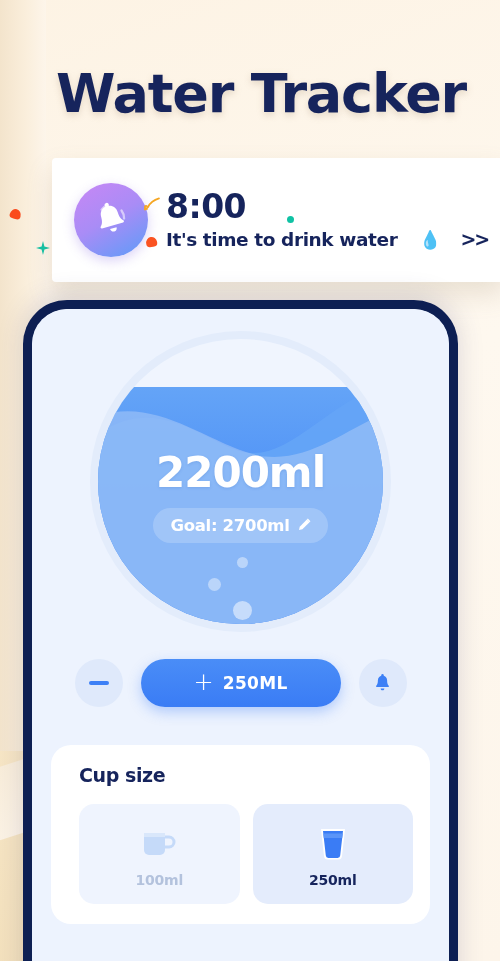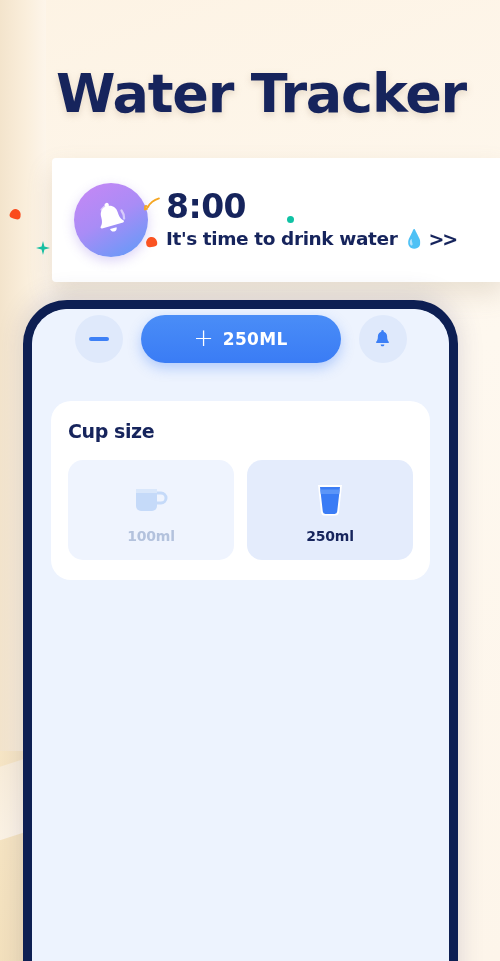--- a/index.html
+++ b/index.html
@@ -71,21 +71,21 @@
   .notif-time {
     font-size:33px; font-weight:bold; color:#16245c;
     font-family:"DejaVu Sans", sans-serif; letter-spacing:-.5px;
     line-height:1.05;
   }
   .notif-msg {
     margin-top:4px;
     font-size:18.5px; font-weight:bold; color:#16245c;
     font-family:"DejaVu Sans", sans-serif;
     letter-spacing:-.4px;
-    display:flex; gap:2px;
+    display:flex; align-items:center; gap:18px;
     white-space:nowrap;
   }
   .drop-emoji { font-size:18px; margin:0 1px 0 4px; }
   .chev { font-size:19px; font-weight:bold; color:#16245c; letter-spacing:-2px; }
 
   
   .deco { position:absolute; }
   .deco-curl { left:-22px; top:6px; }
   .deco-orange-dot {
     left:-20px; top:47px; width:11px; height:10px;
@@ -194,21 +194,21 @@
     font-family:"DejaVu Sans", sans-serif;
     box-shadow:0 5px 13px rgba(58,124,245,.34);
   }
   .plus-glyph { font-size:24px; font-weight:300; line-height:1; margin-top:-2px; }
 
   
   .cup-card {
     margin:38px 19px 0 19px;
     background:#ffffff;
     border-radius:20px;
-    padding:19px 17px 20px 17px;
+    padding:19px 17px 20px 28px;
   }
   .cup-title {
     font-size:19px; font-weight:bold; color:#16245c;
     font-family:"DejaVu Sans", sans-serif; letter-spacing:-.4px;
   }
   .cup-row { display:flex; gap:13px; margin-top:18px; }
   .cup-item {
     flex:1; height:100px; border-radius:15px;
     background:#eff4fe;
     display:flex; flex-direction:column; align-items:center; justify-content:center;
@@ -272,20 +272,46 @@
       <span>It's time to drink water</span>
       <span class="drop-emoji">💧</span>
       <span class="chev">&gt;&gt;</span>
     </div>
   </div>
 </div>
 
 <div class="phone">
   <div class="screen">
 
+    <div class="water-area">
+      <div class="water-ring">
+        <div class="water-circle">
+          <div class="wave-fill"></div>
+          <svg class="wave-svg" viewBox="0 0 285 250" preserveAspectRatio="none" style="height:250px">
+            <path d="M0 60 C 60 18, 110 70, 145 78 C 190 88, 230 28, 285 12 L285 250 L0 250 Z" fill="#64a4f7" opacity="0.95"></path>
+            <path d="M0 42 C 55 24, 100 62, 148 78 C 200 96, 240 60, 285 40 L285 250 L0 250 Z" fill="#a9c8f7" opacity="0.55"></path>
+          </svg>
+
+          <div class="bubble b1"></div>
+          <div class="bubble b2"></div>
+          <div class="bubble b3"></div>
+
+          <div class="water-text">
+            <div class="water-amount">2200ml</div>
+            <div class="goal-pill">
+              <span>Goal: 2700ml</span>
+              <svg width="15" height="15" viewBox="0 0 16 16">
+                <path d="M11.6 1.6l2.8 2.8-7.6 7.6-3.6.8.8-3.6z" fill="#ffffff"></path>
+                <path d="M12.6.6l2.8 2.8-1 1-2.8-2.8z" fill="#ffffff"></path>
+              </svg>
+            </div>
+          </div>
+        </div>
+      </div>
+    </div>
 
     <div class="controls">
       <button class="round-btn">
         <span class="minus-bar"></span>
       </button>
 
       <button class="add-btn">
         <span class="plus-glyph">+</span>
         <span>250ML</span>
       </button>

